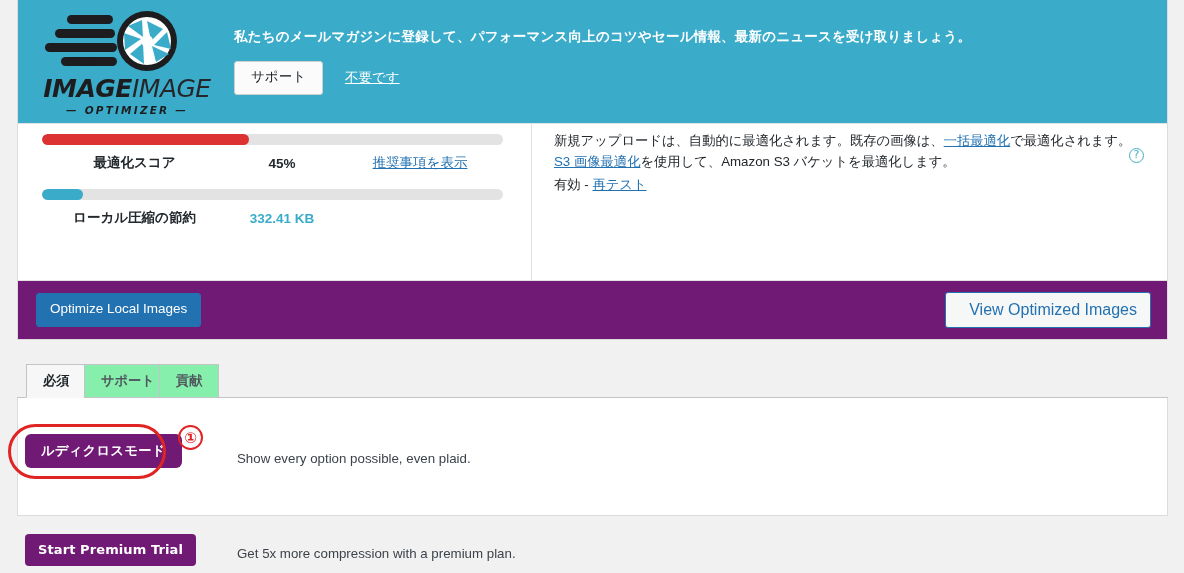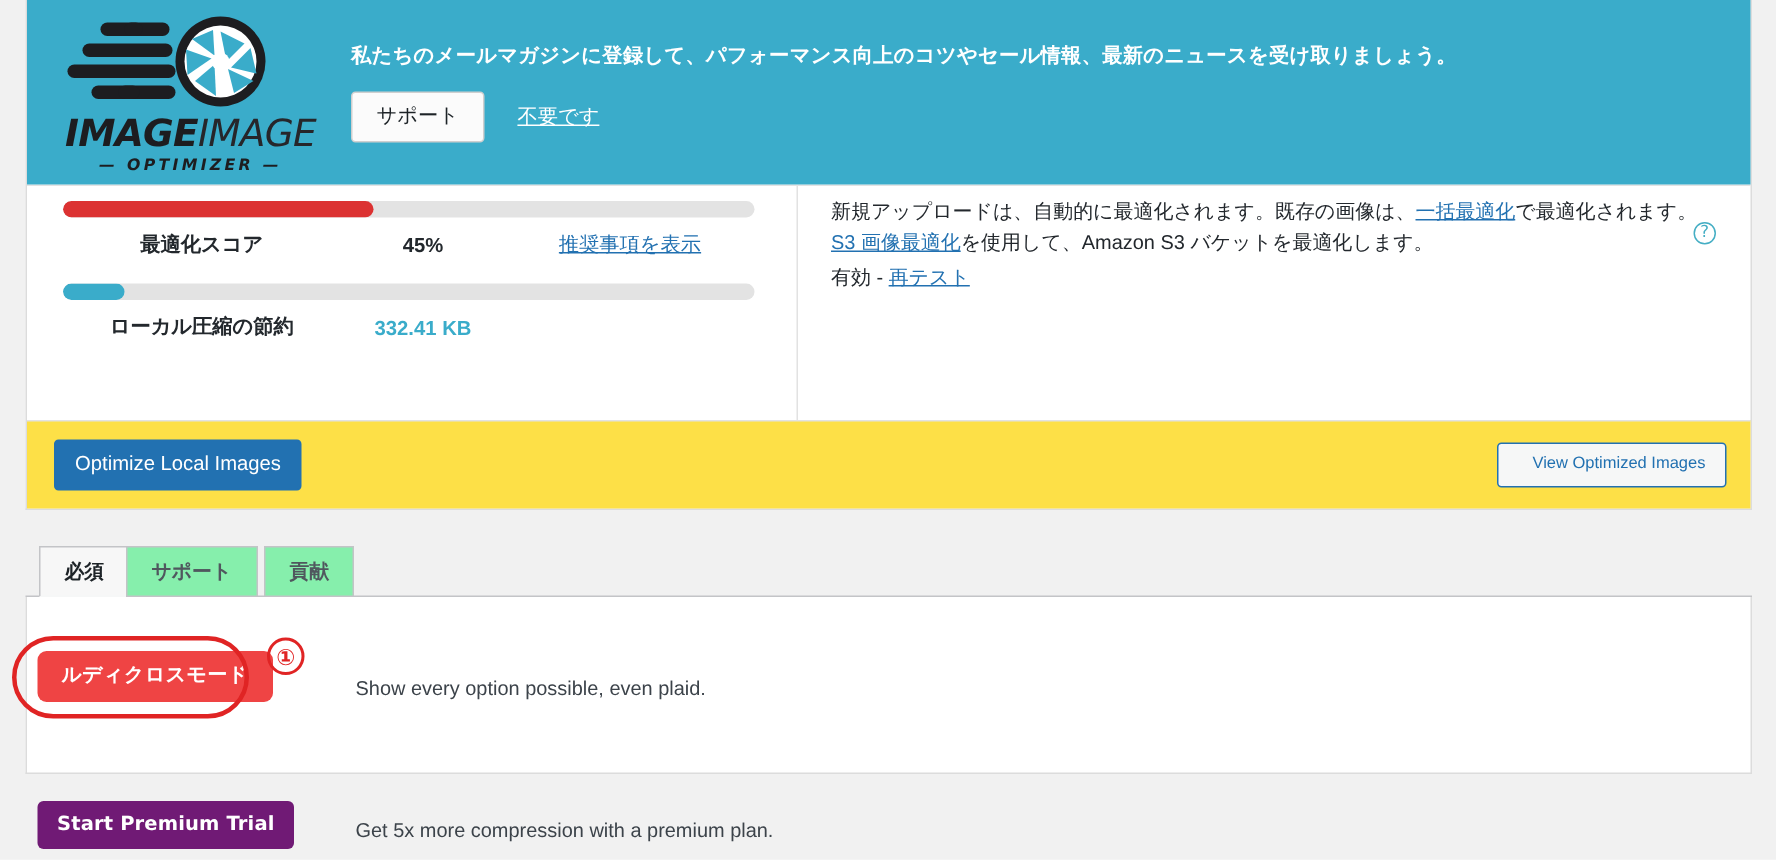--- a/index.html
+++ b/index.html
@@ -192,38 +192,38 @@
   .bg-status { margin-top: 2px; font-size: 13.3px; }
 
   
   .btn-row {
     border-top: 1px solid #e2e2e2;
     height: 59px;
     display: flex;
     align-items: center;
     justify-content: space-between;
     padding: 0 16px 0 18px;
-    background: #fde047;
+    background: #701a75;
   }
   .btn-primary {
     background: #2271b1;
     border: 1px solid #2271b1;
     border-radius: 3px;
     color: #fff;
     font-size: 13.5px;
     padding: 7px 13px 8px 13px;
     cursor: pointer;
     line-height: 1.2;
   }
   .btn-secondary {
     background: #f6f7f7;
     border: 1px solid #2271b1;
     border-radius: 3px;
     color: #2271b1;
-    font-size: 11px;
+    font-size: 16px;
     padding: 7px 13px 8px 23px;
     cursor: pointer;
     line-height: 1.2;
   }
 
   
   .tabs {
     position: absolute;
     left: 17px;
     top: 359px;
@@ -261,21 +261,21 @@
     top: 398px;
     width: 1151px;
     height: 118px;
     background: #ffffff;
     border-left: 1px solid #dcdcdc;
     border-right: 1px solid #dcdcdc;
     border-bottom: 1px solid #dcdcdc;
   }
 
   .btn-ludicrous {
-    background: #ef4444;
+    background: #701a75;
     color: #ffffff;
     font-weight: bold;
     font-size: 13.2px;
     border: none;
     border-radius: 6px;
     padding: 10px 16px 11px 16px;
     cursor: pointer;
     letter-spacing: 0.4px;
     line-height: 1;
     font-family: "DejaVu Sans", sans-serif;
@@ -417,21 +417,21 @@
 
     <div class="btn-row">
       <button class="btn-primary">Optimize Local Images</button>
       <button class="btn-secondary">View Optimized Images</button>
     </div>
   </div>
 
   <div class="tabs">
     <div class="tab active" style="left:9px;">必須</div>
     <div class="tab" style="left:67px;">サポート</div>
-    <div class="tab" style="left:159px;">貢献</div>
+    <div class="tab" style="left:142px;">貢献</div>
   </div>
 
   <div class="opt-panel"></div>
 
   <button class="btn-ludicrous" style="position:absolute;left:25px;top:434px;">ルディクロスモード</button>
   <div class="annot-ring"></div>
   <div class="annot-num">①</div>
   <div class="opt-desc opt-desc-1">Show every option possible, even plaid.</div>
 
   <button class="btn-trial">Start Premium Trial</button>

